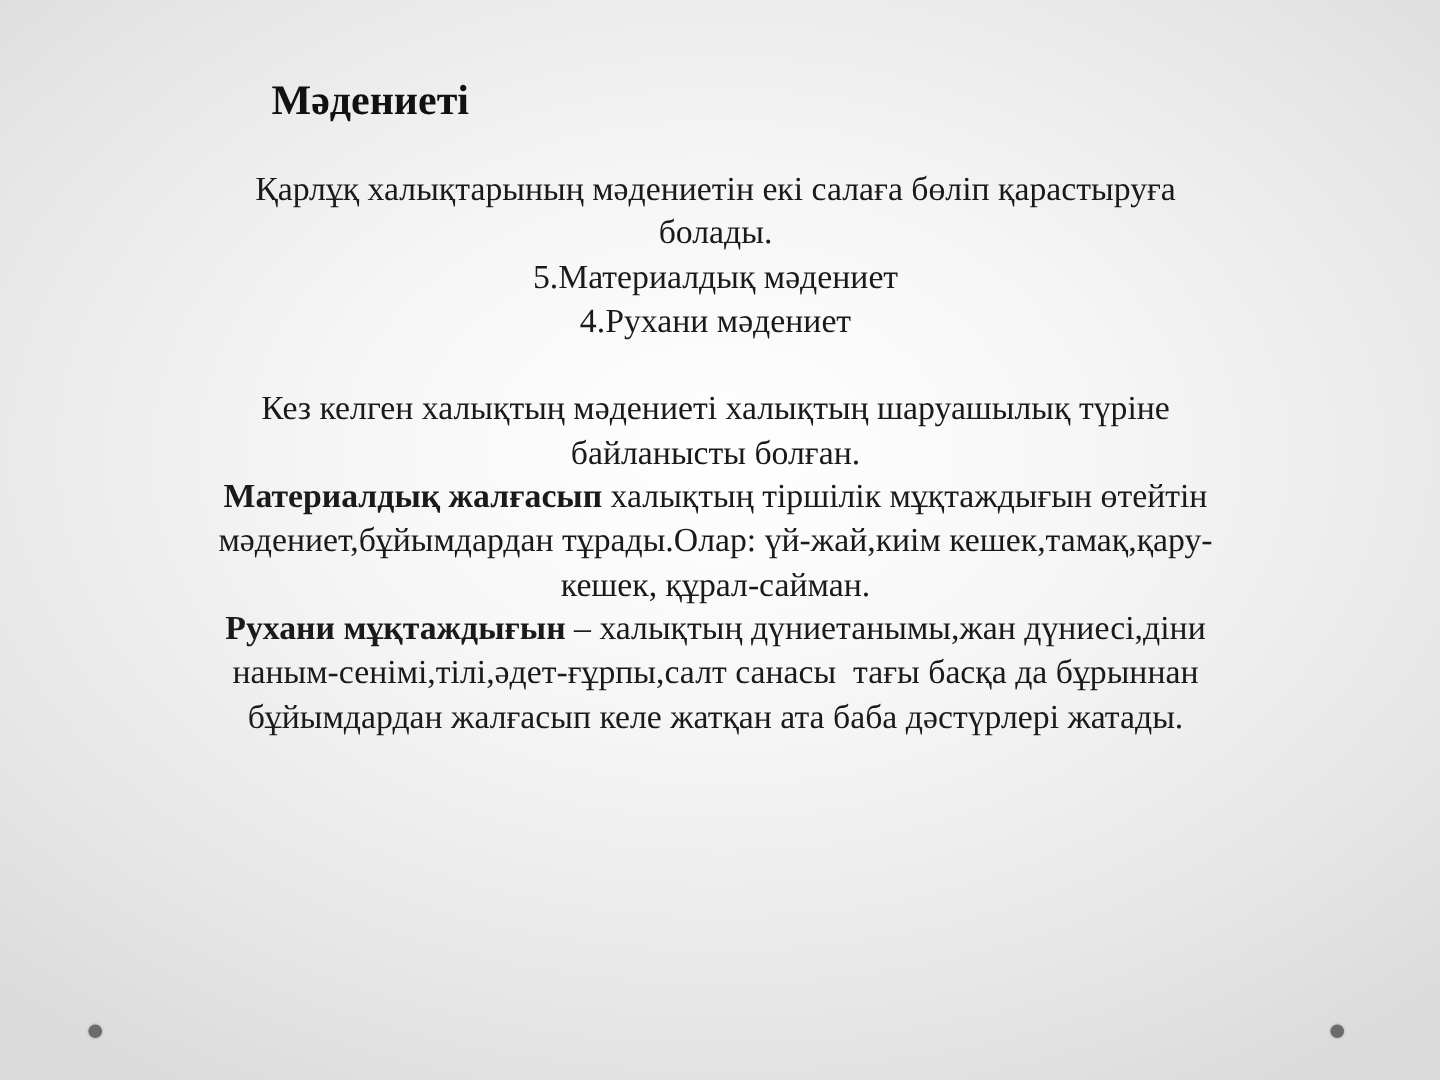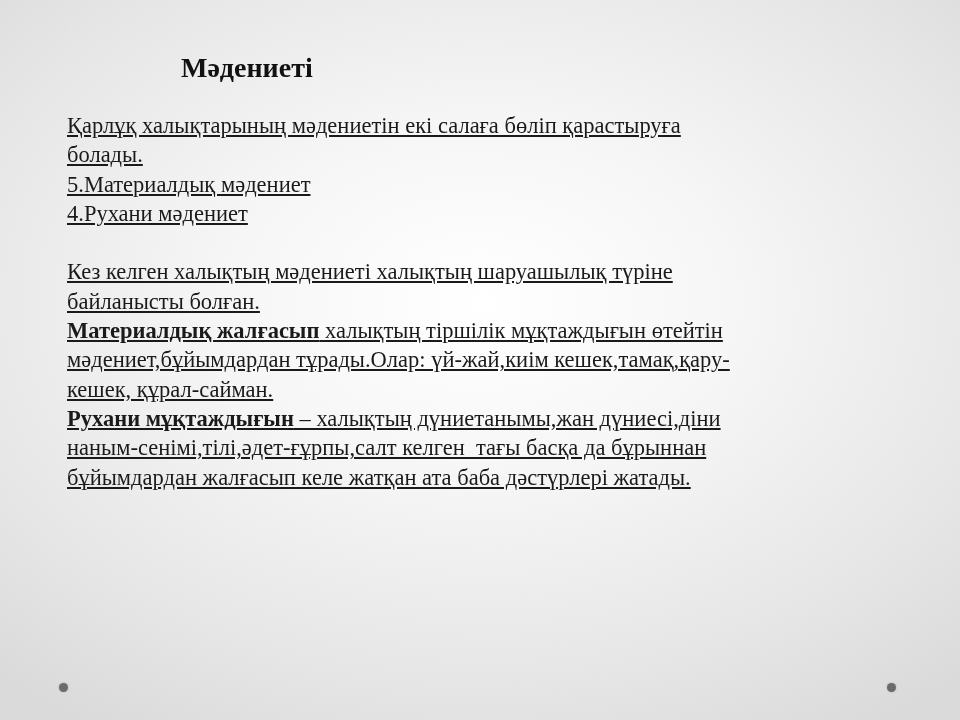--- a/index.html
+++ b/index.html
@@ -11,21 +11,21 @@
       height: 720px;
       overflow: hidden;
       position: relative;
       background: radial-gradient(ellipse 75% 70% at 50% 42%, #ffffff 0%, #f6f6f6 35%, #e6e6e6 75%, #dadada 100%);
       font-family: "Liberation Serif", "DejaVu Serif", serif;
       color: #111111;
     }
     .slide {
       position: absolute;
       left: 0; top: 0;
-      width: 781px; height: 720px;
+      width: 781px; height: 720px; text-align: center;
     }
     .title {
       position: absolute;
       left: 181px;
       top: 50px;
       font-size: 28px;
       font-weight: bold;
       line-height: 36px;
       margin: 0;
       color: #111111;
@@ -36,21 +36,20 @@
       top: 111px;
       width: 820px;
       font-size: 22.5px;
       line-height: 29.3px;
       color: #1a1a1a;
     }
     .line {
       display: block;
       white-space: pre;
       height: 29.3px;
-      text-decoration: underline;
     }
     .blank {
       display: block;
       height: 29.3px;
     }
     .bold {
       font-weight: bold;
     }
     .dot {
       position: absolute;
@@ -74,19 +73,19 @@
     <span class="line">болады.</span>
     <span class="line">5.Материалдық мәдениет</span>
     <span class="line">4.Рухани мәдениет</span>
     <span class="blank"></span>
     <span class="line">Кез келген халықтың мәдениеті халықтың шаруашылық түріне</span>
     <span class="line">байланысты болған.</span>
     <span class="line"><span class="bold">Материалдық жалғасып</span><span> халықтың тіршілік мұқтаждығын өтейтін</span></span>
     <span class="line">мәдениет,бұйымдардан тұрады.Олар: үй-жай,киім кешек,тамақ,қару-</span>
     <span class="line">кешек, құрал-сайман.</span>
     <span class="line"><span class="bold">Рухани мұқтаждығын</span><span> – халықтың дүниетанымы,жан дүниесі,діни</span></span>
-    <span class="line">наным-сенімі,тілі,әдет-ғұрпы,салт келген  тағы басқа да бұрыннан</span>
+    <span class="line">наным-сенімі,тілі,әдет-ғұрпы,салт санасы  тағы басқа да бұрыннан</span>
     <span class="line">бұйымдардан жалғасып келе жатқан ата баба дәстүрлері жатады.</span>
   </div>
 
   <div class="dot dot-left"></div>
   <div class="dot dot-right"></div>
 </div>
 
 </body></html>

